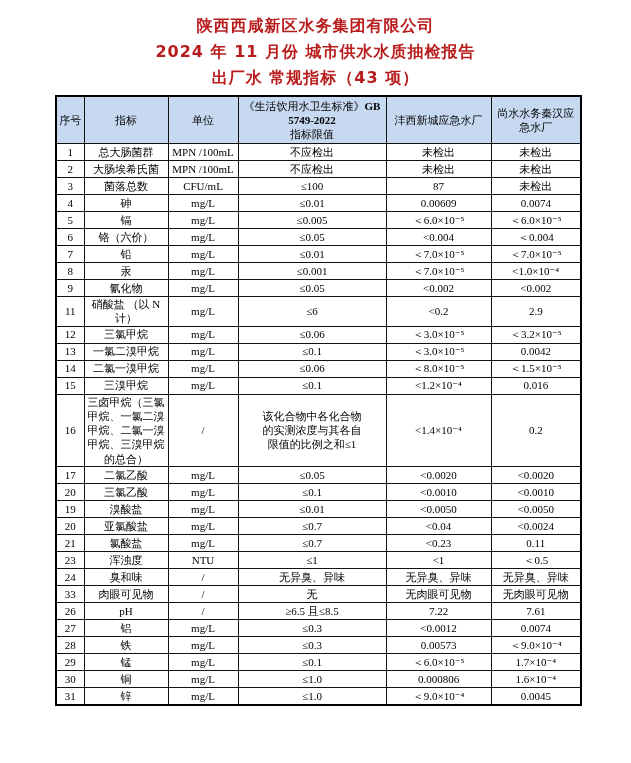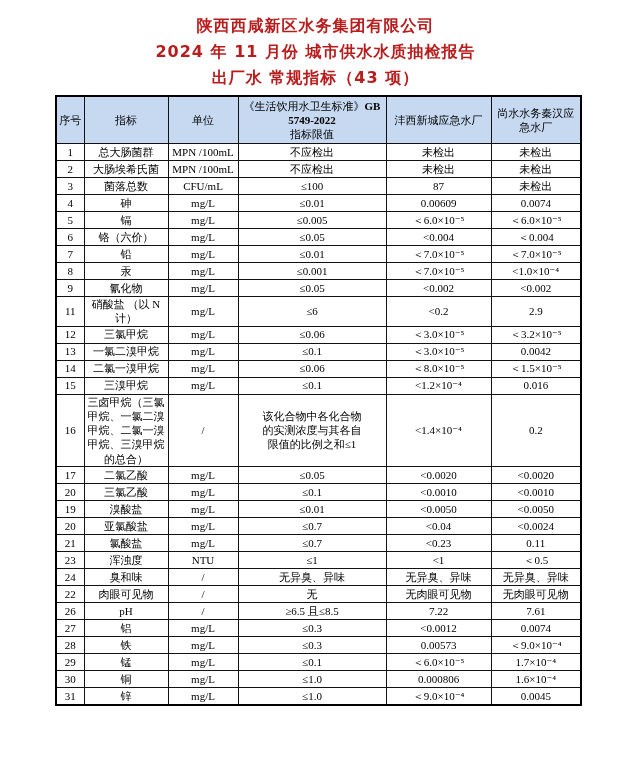--- a/index.html
+++ b/index.html
@@ -251,21 +251,21 @@
       </tr>
       <tr>
         <td class="cell-serial-number">24</td>
         <td class="cell-indicator">臭和味</td>
         <td class="cell-unit">/</td>
         <td class="cell-limit">无异臭、异味</td>
         <td class="cell-value-fengxi">无异臭、异味</td>
         <td class="cell-value-shangshui">无异臭、异味</td>
       </tr>
       <tr>
-        <td class="cell-serial-number">22</td>
+        <td class="cell-serial-number">33</td>
         <td class="cell-indicator">肉眼可见物</td>
         <td class="cell-unit">/</td>
         <td class="cell-limit">无</td>
         <td class="cell-value-fengxi">无肉眼可见物</td>
         <td class="cell-value-shangshui">无肉眼可见物</td>
       </tr>
       <tr>
         <td class="cell-serial-number">26</td>
         <td class="cell-indicator">pH</td>
         <td class="cell-unit">/</td>

